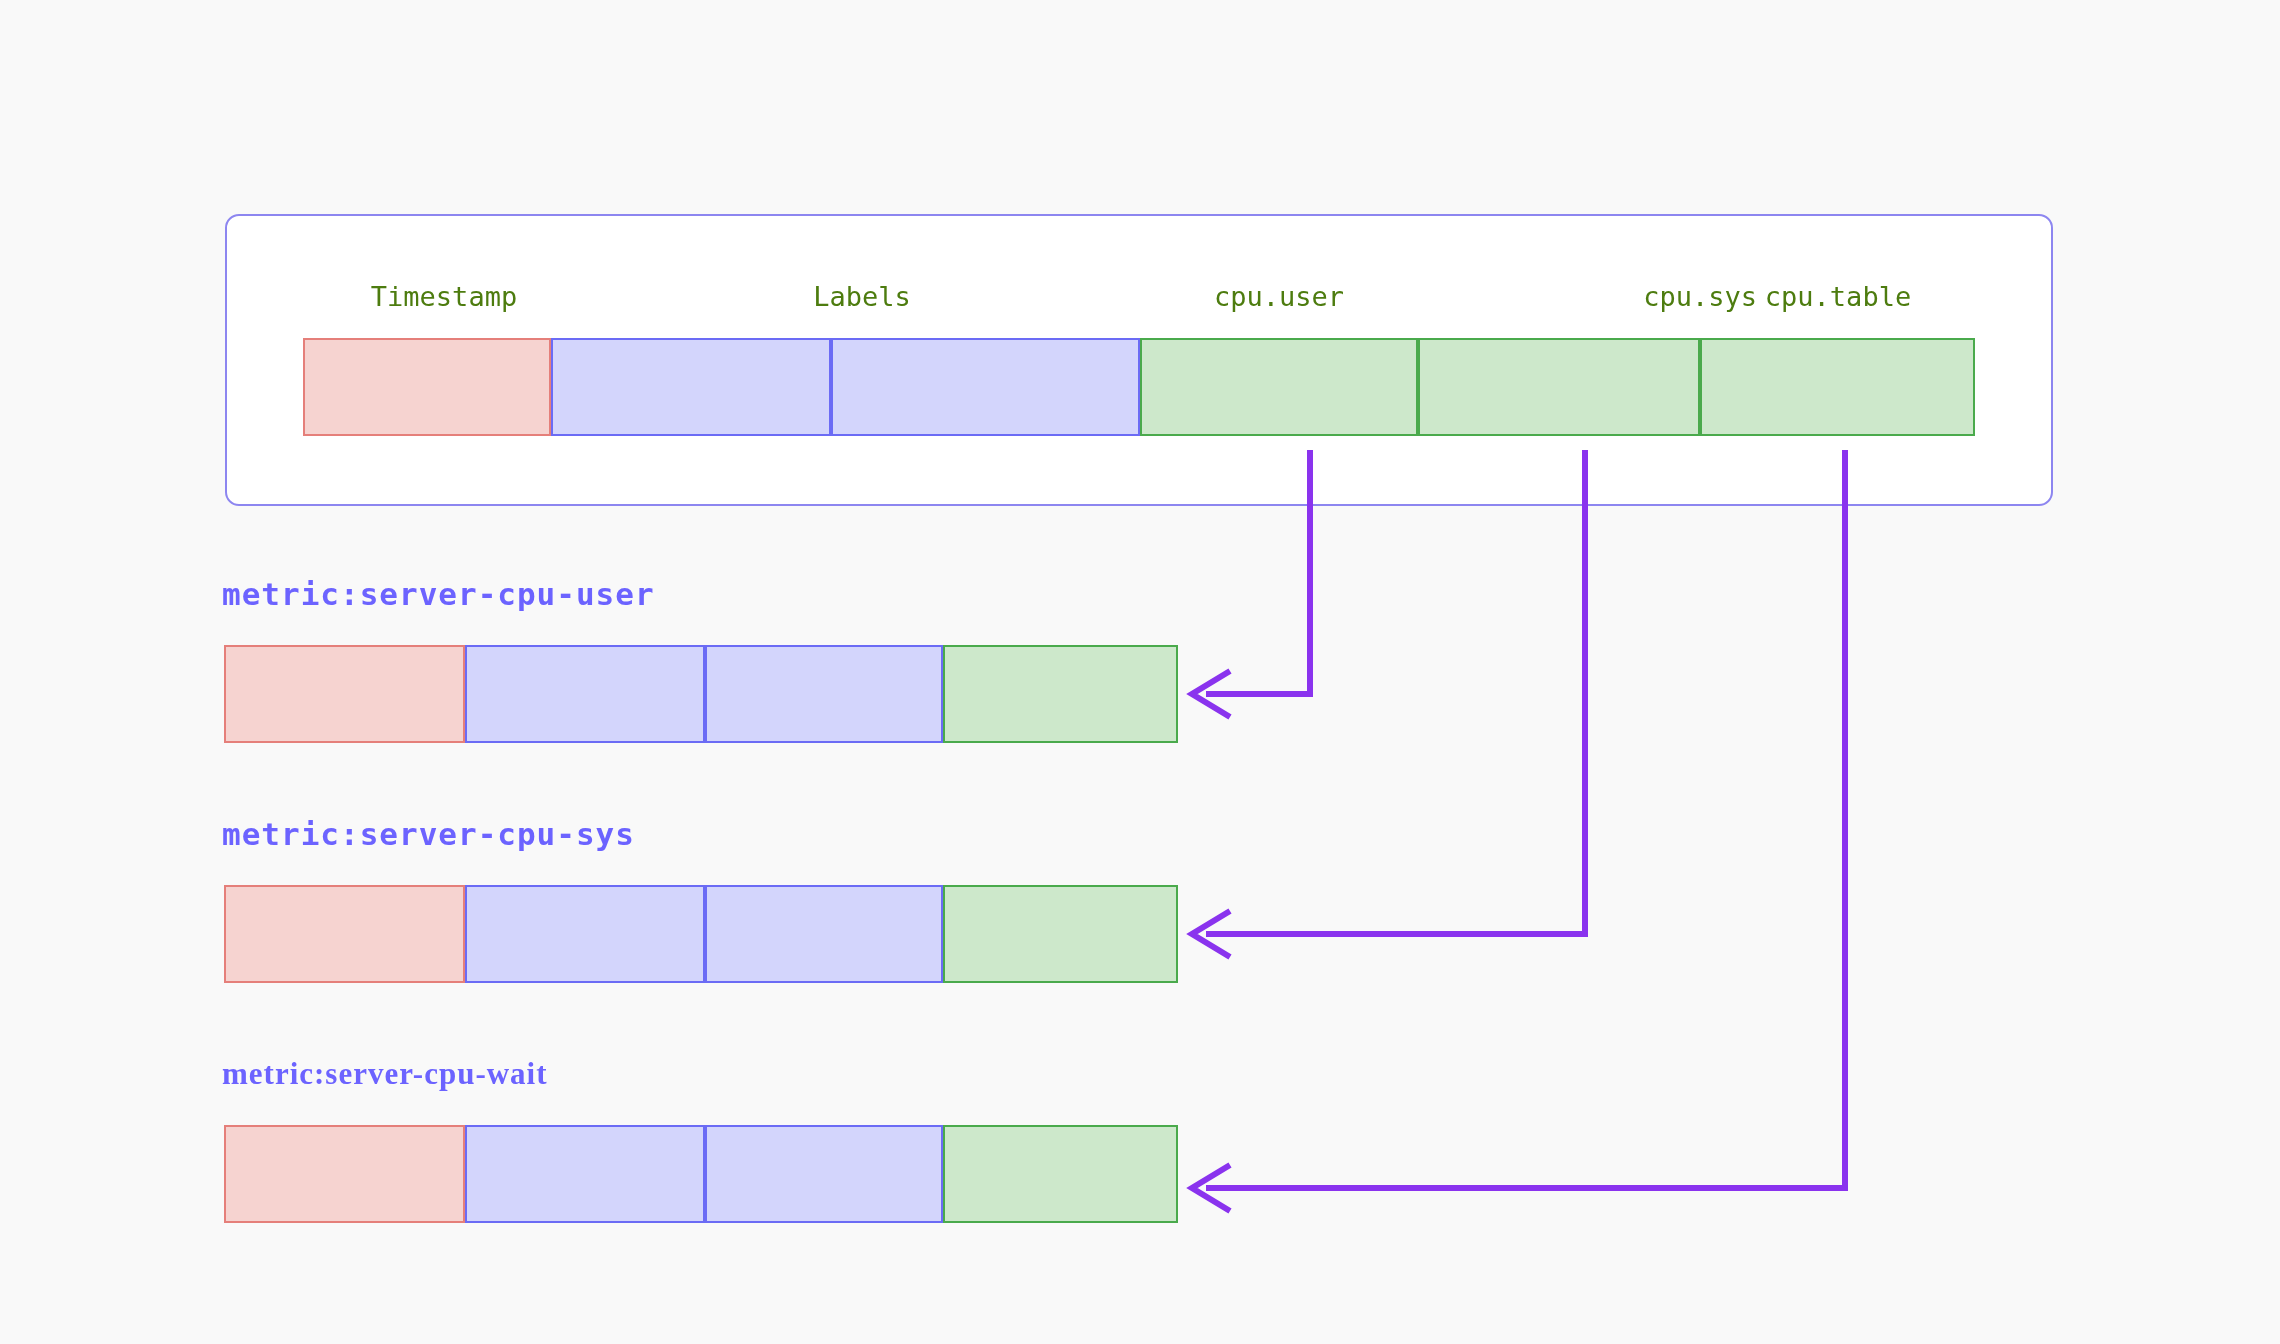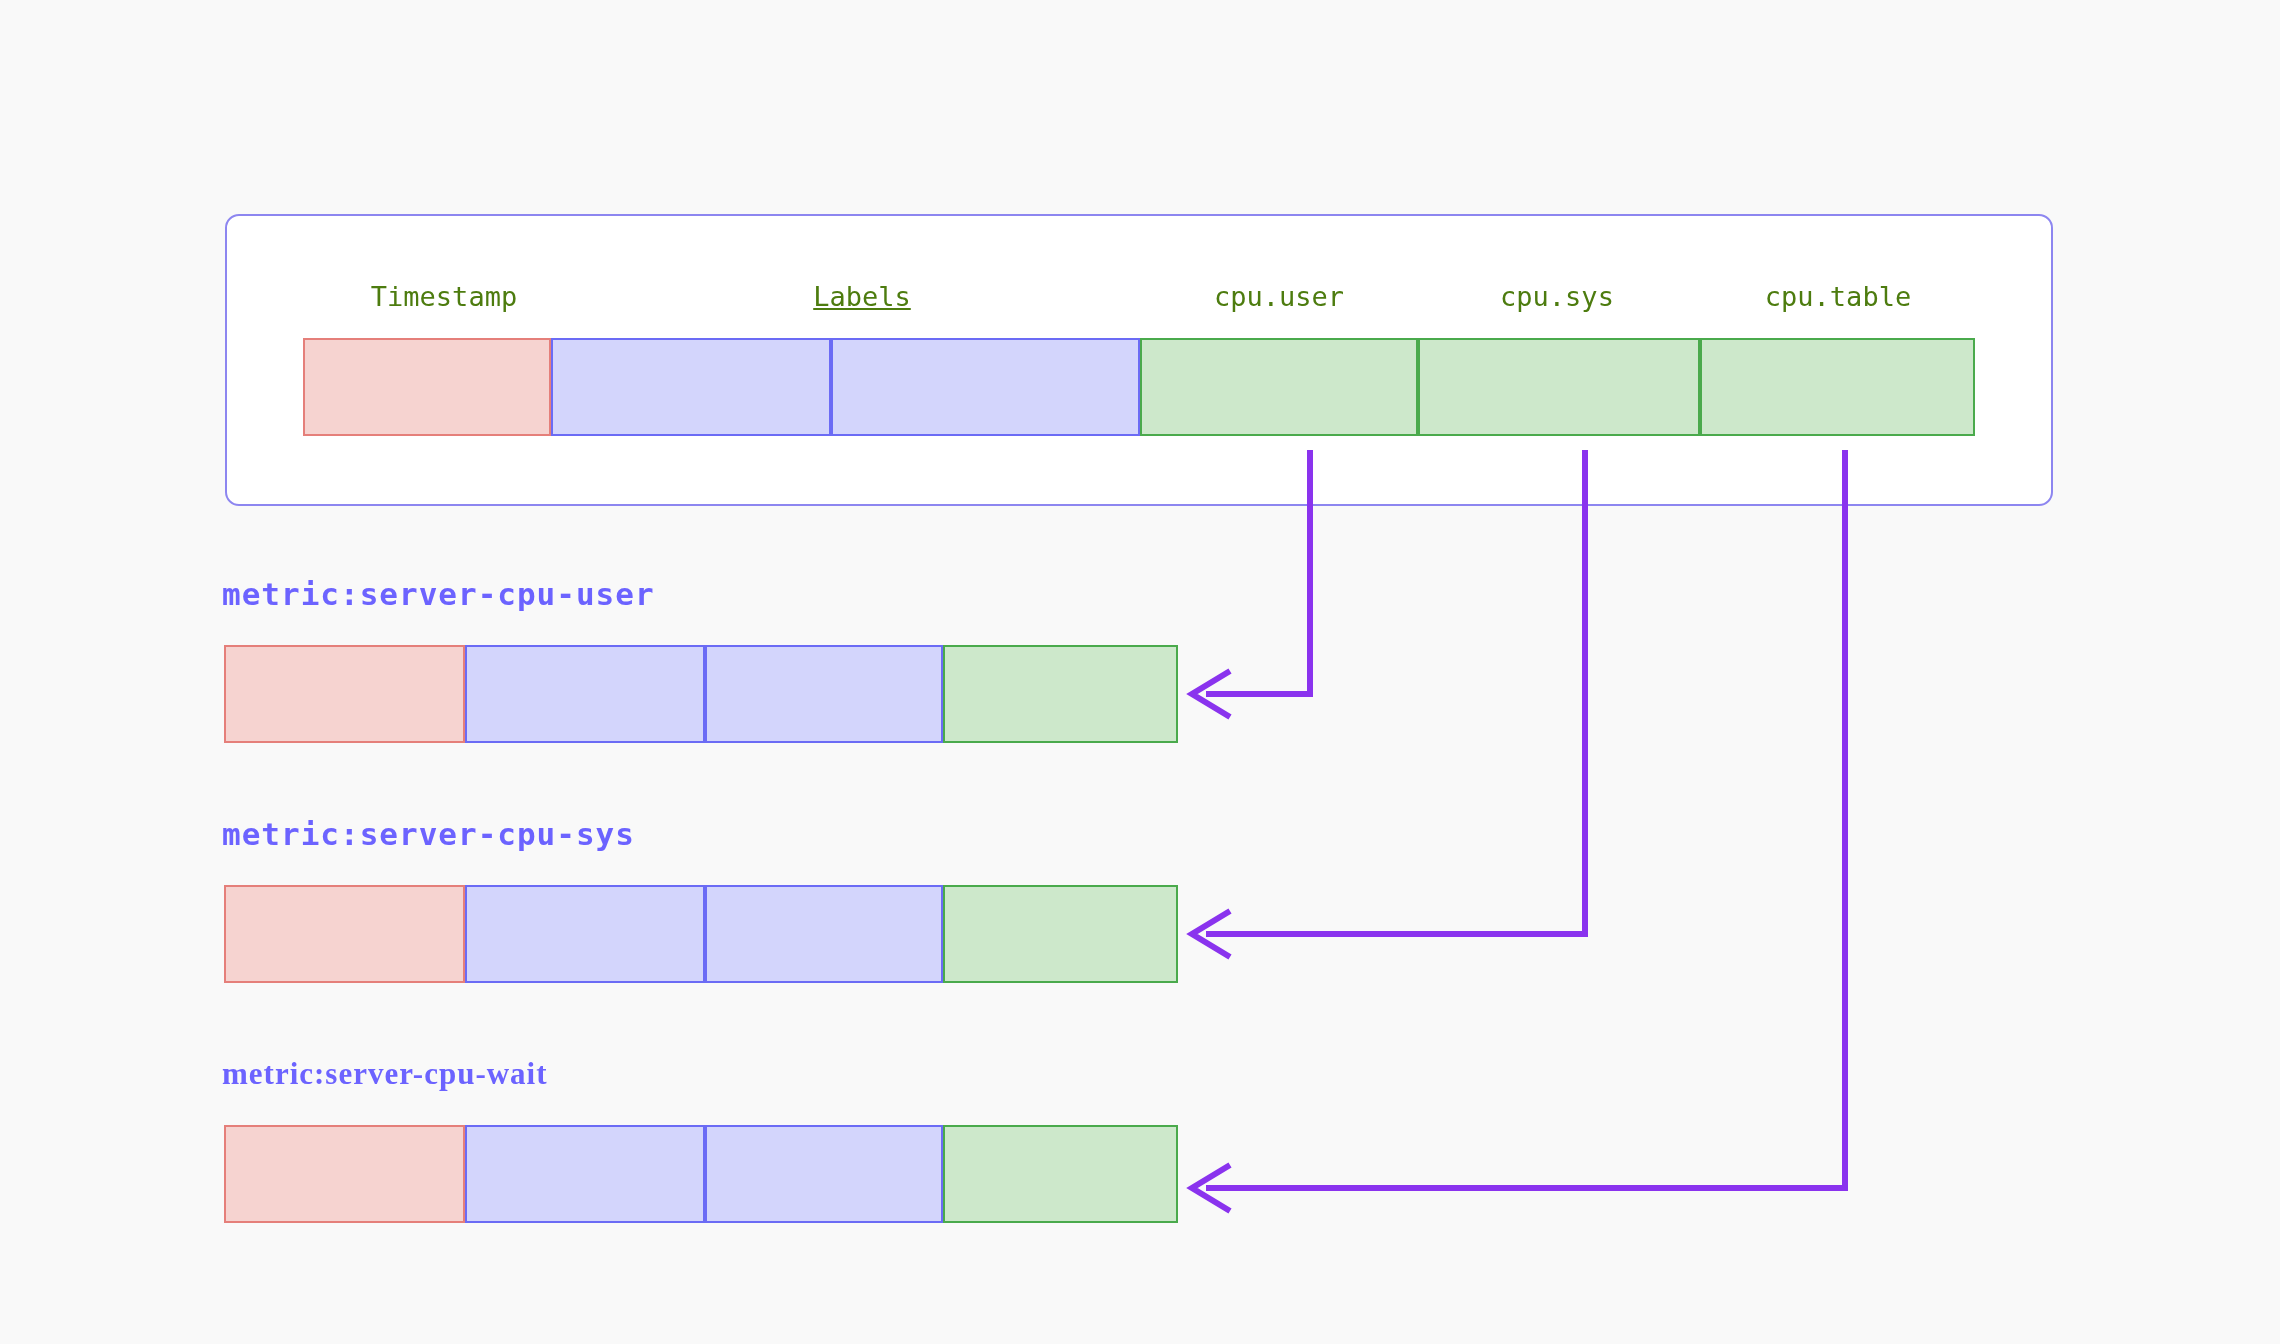--- a/index.html
+++ b/index.html
@@ -100,23 +100,23 @@
 </head>
 <body>
 
 <div id="stage">
 
 
   <div class="table-card"></div>
 
   <div id="table-headers">
       <div class="col-head" style="left: 244px; width: 400px;">Timestamp</div>
-      <div class="col-head" style="left: 662px; width: 400px; text-decoration: underline;">Labels</div>
+      <div class="col-head" style="left: 662px; width: 400px;">Labels</div>
       <div class="col-head" style="left: 1079px; width: 400px;">cpu.user</div>
-      <div class="col-head" style="left: 1357px; width: 400px;">cpu.sys</div>
+      <div class="col-head" style="left: 1357px; width: 400px; text-align: right;">cpu.sys</div>
       <div class="col-head" style="left: 1638px; width: 400px;">cpu.table</div>
     </div>
   <div id="table-cells">
       <div class="cell ts" style="left: 303px; top: 338px; width: 248px; height: 98px;"></div>
       <div class="cell lbl" style="left: 551px; top: 338px; width: 280px; height: 98px;"></div>
       <div class="cell lbl" style="left: 831px; top: 338px; width: 309px; height: 98px;"></div>
       <div class="cell val" style="left: 1140px; top: 338px; width: 278px; height: 98px;"></div>
       <div class="cell val" style="left: 1418px; top: 338px; width: 282px; height: 98px;"></div>
       <div class="cell val" style="left: 1700px; top: 338px; width: 275px; height: 98px;"></div>
     </div>

